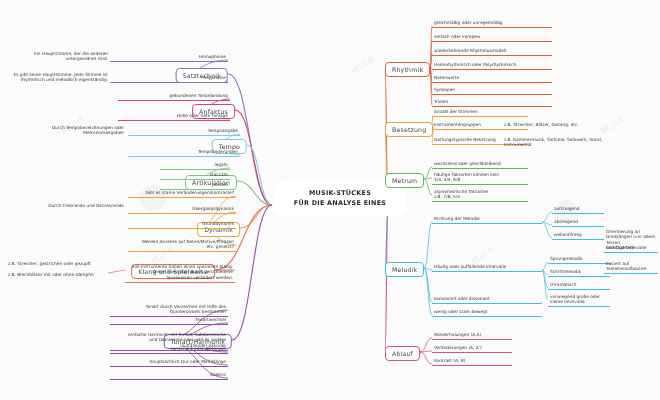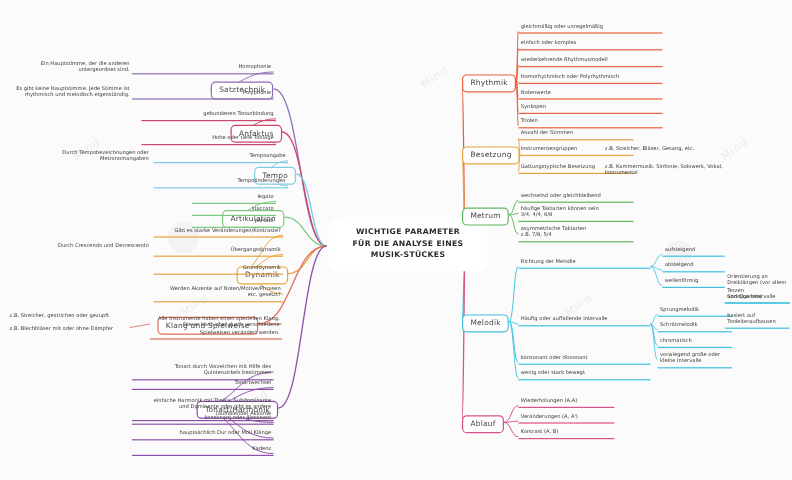--- a/index.html
+++ b/index.html
@@ -107,23 +107,22 @@
       <path d="M542,270 C545,270 545,300 548,300" stroke="#3fc0e0" fill="none" stroke-width="0.7"></path>
       <path d="M424.28125,268 C428.140625,268 428.140625,302 432,302" stroke="#3fc0e0" fill="none" stroke-width="0.8"></path>
       <path d="M424.28125,268 C428.140625,268 428.140625,315 432,315" stroke="#3fc0e0" fill="none" stroke-width="0.8"></path>
       <path d="M388,205 C386.5,205 386.5,352 385,352" stroke="#d9508c" fill="none" stroke-width="1.1"></path>
       <path d="M419.984375,352 C425.9921875,352 425.9921875,338 432,338" stroke="#d9508c" fill="none" stroke-width="0.8"></path>
       <path d="M419.984375,352 C425.9921875,352 425.9921875,351 432,351" stroke="#d9508c" fill="none" stroke-width="0.8"></path>
       <path d="M419.984375,352 C425.9921875,352 425.9921875,364 432,364" stroke="#d9508c" fill="none" stroke-width="0.8"></path>
     </svg>
 
   <div class="center-node" style="left:274px;top:181px;width:112px;">
-    <div>WICHTIGE PARAMETER</div>
+    <div>MUSIK-STÜCKES</div>
     <div>FÜR DIE ANALYSE EINES</div>
-    <div>MUSIK-STÜCKES</div>
   </div>
 
   <div id="nodes">
       <div class="node branch-node" style="left: 228px; top: 68px; border-color: rgb(142, 111, 181); color: rgb(68, 68, 68); transform: translateX(-100%);">Satztechnik</div>
       <div class="node leaf left under" style="left: 110px; top: 53px; width: 118px; border-color: rgb(142, 111, 181);">Homophonie</div>
       <div class="node note" style="left: 8px; top: 51px; width: 100px; text-align: right;">Ein Hauptstimme, der die anderen
 untergeordnet sind.</div>
       <div class="node leaf left under" style="left: 110px; top: 74px; width: 118px; border-color: rgb(142, 111, 181);">Polyphonie</div>
       <div class="node note" style="left: 8px; top: 72px; width: 100px; text-align: right;">Es gibt keine Hauptstimme. Jede Stimme ist
 rhythmisch und melodisch eigenständig.</div>

